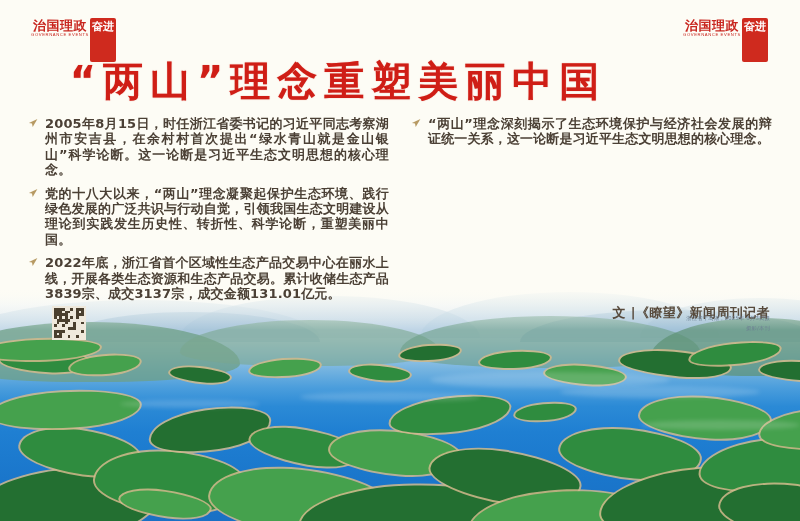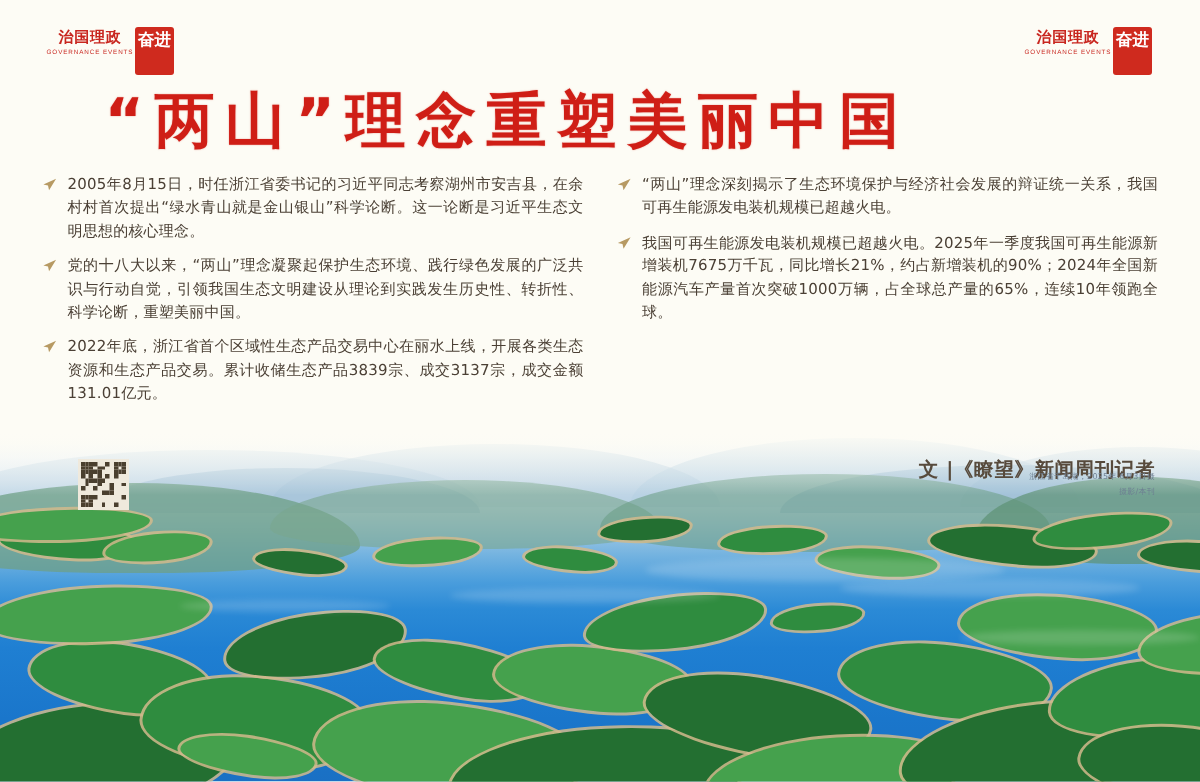--- a/index.html
+++ b/index.html
@@ -55,41 +55,41 @@
 
   
   .fade-top{position:absolute;left:0;top:0;width:800px;height:330px;
       background:linear-gradient(180deg,#fdfcf5 0%,#fdfcf5 78%,rgba(253,252,245,.92) 88%,rgba(253,252,245,0) 100%);}
 
   
   .logo{position:absolute;top:18px;width:88px;height:34px;}
   .logo-l{left:30px;}
   .logo-r{left:682px;}
   .logo-txt{position:absolute;left:0;top:3px;width:60px;text-align:center;}
-  .logo-cn{font-size:10px;color:#c8261f;letter-spacing:.5px;font-weight:bold;line-height:10px;}
+  .logo-cn{font-size:13px;color:#c8261f;letter-spacing:.5px;font-weight:bold;line-height:10px;}
   .logo-en{font-size:4.2px;color:#c8261f;letter-spacing:.6px;line-height:6px;margin-top:1px;
            font-family:"Liberation Sans",sans-serif;}
-  .seal{position:absolute;left:60px;top:0;width:26px;height:32px;background:#cf2a1e;
+  .seal{position:absolute;left:60px;top:0;width:26px;height:44px;background:#cf2a1e;
         border-radius:2px;color:#fff;font-size:11px;font-weight:bold;line-height:11px;
         text-align:center;padding-top:3px;box-sizing:border-box;letter-spacing:0;}
 
   .title{position:absolute;left:0;top:56px;width:676px;text-align:center;
          font-size:40px;line-height:50px;font-weight:bold;color:#cf1e16;
          letter-spacing:7px;font-family:"DejaVu Sans","Liberation Sans",sans-serif;
          text-shadow:0 0 1px rgba(207,30,22,.5);}
 
   
   .cols{position:absolute;left:0;top:116px;width:800px;display:flex;gap:22px;
         padding:0 28px;box-sizing:border-box;z-index:3;}
   .col{width:372px;}
   .bullet{display:flex;gap:7px;margin-bottom:8px;}
   .marker{flex:0 0 auto;width:10px;padding-top:2px;color:#b79a63;font-size:9px;line-height:13px;}
   .marker svg{display:block;}
-  .btext{flex:1 1 auto;font-size:10px;line-height:15.4px;color:#4b4035;
-         text-align:justify;letter-spacing:.15px;font-weight:normal;
+  .btext{flex:1 1 auto;font-size:13px;line-height:15.4px;color:#4b4035;
+         text-align:justify;letter-spacing:.15px;font-weight:bold;
          font-family:"DejaVu Sans","Liberation Sans",sans-serif;}
 
   
   .byline{position:absolute;right:30px;top:304px;font-size:13px;color:#574a3c;
           font-weight:bold;letter-spacing:.4px;z-index:3;}
   .caption{position:absolute;right:30px;top:314px;width:150px;text-align:right;
            font-size:5.3px;line-height:9px;color:#6d7f92;z-index:3;letter-spacing:.2px;}
   .caption .credit{display:block;text-align:right;margin-top:1px;}
 
   
@@ -205,29 +205,21 @@
           <div class="btext">2022年底，浙江省首个区域性生态产品交易中心在丽水上线，开展各类生态资源和生态产品交易。累计收储生态产品3839宗、成交3137宗，成交金额131.01亿元。</div>
         </div>
       </div>
     <div class="col" id="col-right">
         <div class="bullet">
           <span class="marker">
             <svg width="10" height="10" viewBox="0 0 10 10" aria-hidden="true">
               <path d="M9.4 1.1 0.9 5.0 4.0 5.6 4.7 8.9 Z" fill="#b79a63"></path>
             </svg>
           </span>
-          <div class="btext">“两山”理念深刻揭示了生态环境保护与经济社会发展的辩证统一关系，我国可再生能源发电装机规模已超越火电。</div>
-        </div>
-        <div class="bullet">
-          <span class="marker">
-            <svg width="10" height="10" viewBox="0 0 10 10" aria-hidden="true">
-              <path d="M9.4 1.1 0.9 5.0 4.0 5.6 4.7 8.9 Z" fill="#b79a63"></path>
-            </svg>
-          </span>
-          <div class="btext">我国可再生能源发电装机规模已超越火电。2025年一季度我国可再生能源新增装机7675万千瓦，同比增长21%，约占新增装机的90%；2024年全国新能源汽车产量首次突破1000万辆，占全球总产量的65%，连续10年领跑全球。</div>
+          <div class="btext">“两山”理念深刻揭示了生态环境保护与经济社会发展的辩证统一关系，这一论断是习近平生态文明思想的核心理念。</div>
         </div>
       </div>
   </div>
 
   <div class="byline">文 |《瞭望》新闻周刊记者</div>
 
   <div class="caption">
     <span>浙江省千岛湖，2025年</span>
     <span>6月3日摄</span>
     <span class="credit">摄影/本刊</span>

